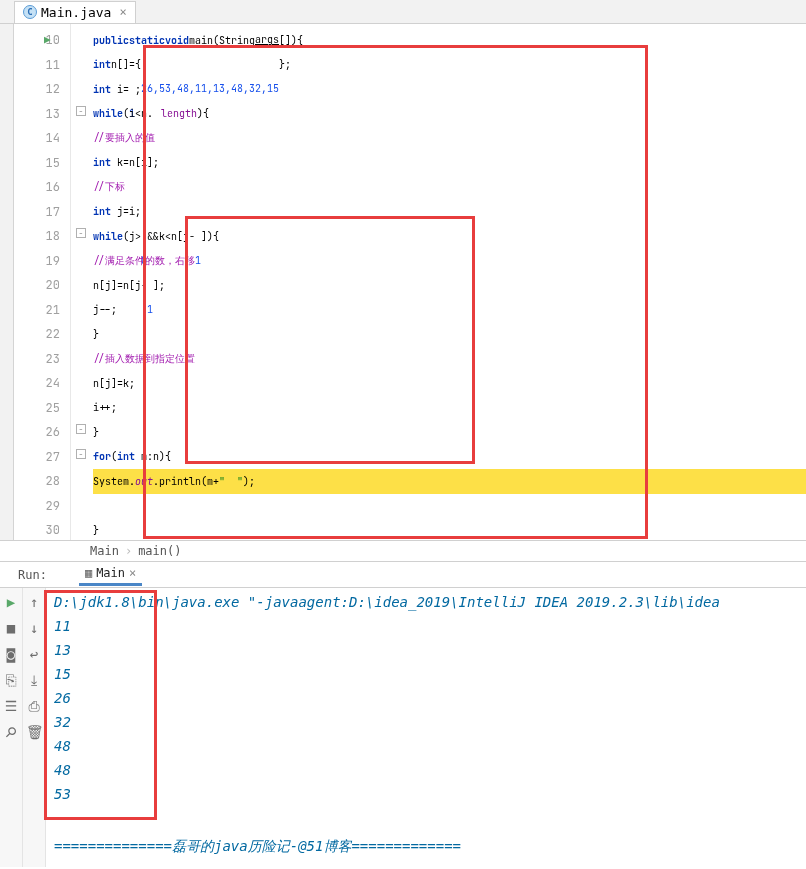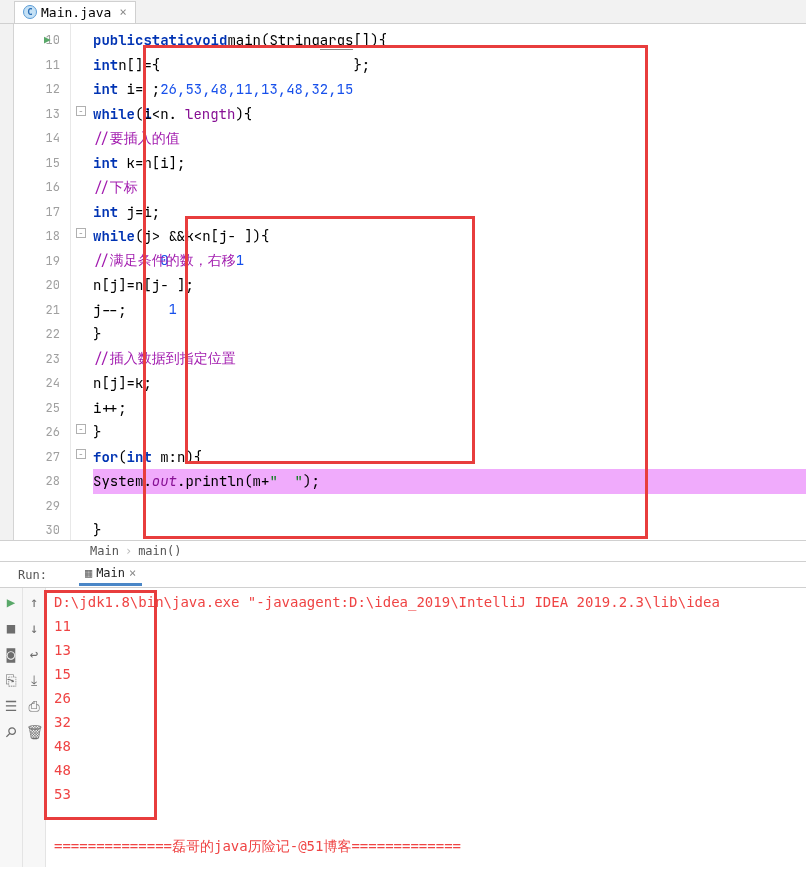--- a/index.html
+++ b/index.html
@@ -99,30 +99,30 @@
       font-size: 8px;
       line-height: 8px;
       text-align: center;
       color: #888;
     }
     .code-area {
       flex: 1;
       padding-top: 4px;
       padding-left: 2px;
       position: relative;
-      font-size: 14px;
+      font-size: 10px;
     }
     .code-line {
       height: 24.5px;
       display: flex;
       align-items: center;
       white-space: pre;
     }
     .code-line.highlight {
-      background: #f0abfc;
+      background: #fde047;
     }
     .kw { color: #0033b3; font-weight: bold; }
     .num { color: #1750eb; margin-top: 48px; }
     .prop { color: #871094; margin-left: 8px; }
     .comment { color: #a21caf; }
     .static-field { color: #871094; font-style: italic; }
     .str { color: #067d17; }
     .param-underline { border-bottom: 1px solid #888; text-decoration: underline; }
     .red-box {
       position: absolute;
@@ -192,22 +192,23 @@
       border-right: 1px solid #e4e4e4;
       background: #f7f7f7;
     }
     .run-left .green { color: #59a869; }
     .output {
       flex: 1;
       padding: 2px 8px;
       font-size: 14px;
       font-family: "Consolas", monospace;
       line-height: 24px;
-      color: #ef4444;
+      color: #0369a1;
       position: relative;
+      font-style: italic;
     }
     .run-top-container {
       display: flex;
       flex-direction: column;
       width: 100%;
     }
     .run-label {
       font-size: 12px;
       color: #555;
       padding: 6px 10px 0 10px;

